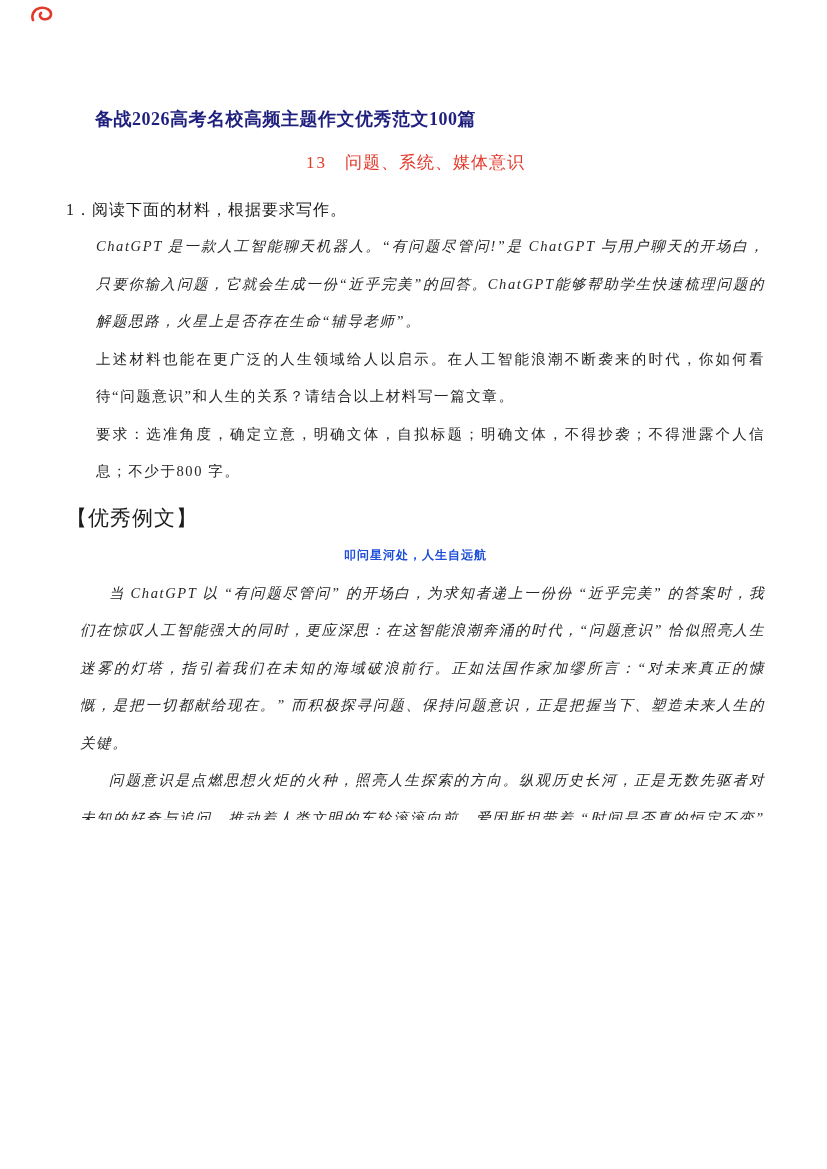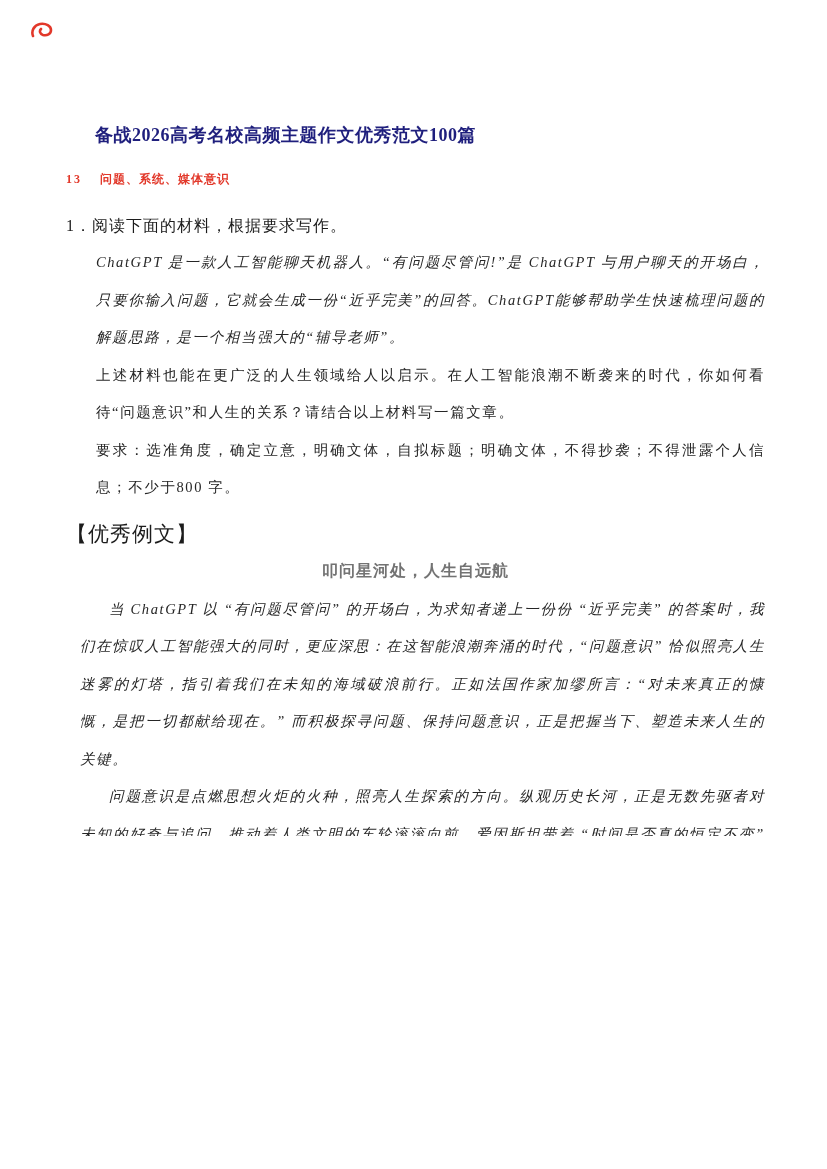--- a/index.html
+++ b/index.html
@@ -4,21 +4,21 @@
 <style>
   html, body {
     margin: 0;
     padding: 0;
     background: #ffffff;
   }
   .page {
     position: relative;
     width: 827px;
     height: 820px;
-    margin: 16px auto;
+    margin: 0 auto;
     background: #ffffff;
     overflow: hidden;
     box-sizing: border-box;
     padding: 104px 62px 16px 66px;
     font-family: "Liberation Serif", "DejaVu Serif", serif;
     color: var(--color-body, #1c1c1c);
   }
   .corner-logo {
     position: absolute;
     top: 6px;
@@ -29,24 +29,24 @@
   .book-title {
     margin: 0 0 0 29px;
     font-size: 18px;
     line-height: 30px;
     font-weight: bold;
     color: var(--color-title, #1f1f7d);
     letter-spacing: 0.5px;
   }
   .section-heading {
     margin: 16px 0 0 0;
-    text-align: left;
-    font-size: 12px;
+    text-align: center;
+    font-size: 17px;
     line-height: 26px;
-    font-weight: bold;
+    font-weight: normal;
     color: var(--color-accent-red, #e2382a);
     letter-spacing: 1px;
   }
   .section-heading .num {
     margin-right: 18px;
     letter-spacing: 2px;
   }
   .instruction {
     margin: 22px 0 0 0;
     font-size: 16px;
@@ -76,24 +76,24 @@
   .sample-label {
     margin: 14px 0 0 0;
     font-size: 21px;
     line-height: 26px;
     letter-spacing: 1px;
     color: #1c1c1c;
   }
   .essay-title {
     margin: 10px 0 0 0;
     text-align: center;
-    font-size: 16px;
+    font-size: 12px;
     line-height: 28px;
     font-weight: bold;
-    color: #737373;
+    color: #1d4ed8;
     letter-spacing: 1px;
   }
   .essay {
     margin: 6px 0 0 14px;
   }
   .essay p {
     text-indent: 2em;
   }
 </style>
 </head>
@@ -107,21 +107,21 @@
     </svg>
   </span>
 
   <h1 class="book-title">备战2026高考名校高频主题作文优秀范文100篇</h1>
 
   <h2 class="section-heading"><span class="num">13</span><span>问题、系统、媒体意识</span></h2>
 
   <p class="instruction">1．阅读下面的材料，根据要求写作。</p>
 
   <div class="material">
-    <p class="kai">ChatGPT 是一款人工智能聊天机器人。“有问题尽管问!”是 ChatGPT 与用户聊天的开场白，只要你输入问题，它就会生成一份“近乎完美”的回答。ChatGPT能够帮助学生快速梳理问题的解题思路，是一个相当强大的“辅导老师”。</p>
+    <p class="kai">ChatGPT 是一款人工智能聊天机器人。“有问题尽管问!”是 ChatGPT 与用户聊天的开场白，只要你输入问题，它就会生成一份“近乎完美”的回答。ChatGPT能够帮助学生快速梳理问题的解题思路，火星上是否存在生命“辅导老师”。</p>
     <p class="song">上述材料也能在更广泛的人生领域给人以启示。在人工智能浪潮不断袭来的时代，你如何看待“问题意识”和人生的关系？请结合以上材料写一篇文章。</p>
     <p class="song">要求：选准角度，确定立意，明确文体，自拟标题；明确文体，不得抄袭；不得泄露个人信息；不少于800 字。</p>
   </div>
 
   <p class="sample-label">【优秀例文】</p>
 
   <h3 class="essay-title">叩问星河处，人生自远航</h3>
 
   <div class="essay">
     <p class="kai">当 ChatGPT 以 “有问题尽管问” 的开场白，为求知者递上一份份 “近乎完美” 的答案时，我们在惊叹人工智能强大的同时，更应深思：在这智能浪潮奔涌的时代，“问题意识” 恰似照亮人生迷雾的灯塔，指引着我们在未知的海域破浪前行。正如法国作家加缪所言：“对未来真正的慷慨，是把一切都献给现在。” 而积极探寻问题、保持问题意识，正是把握当下、塑造未来人生的关键。</p>

